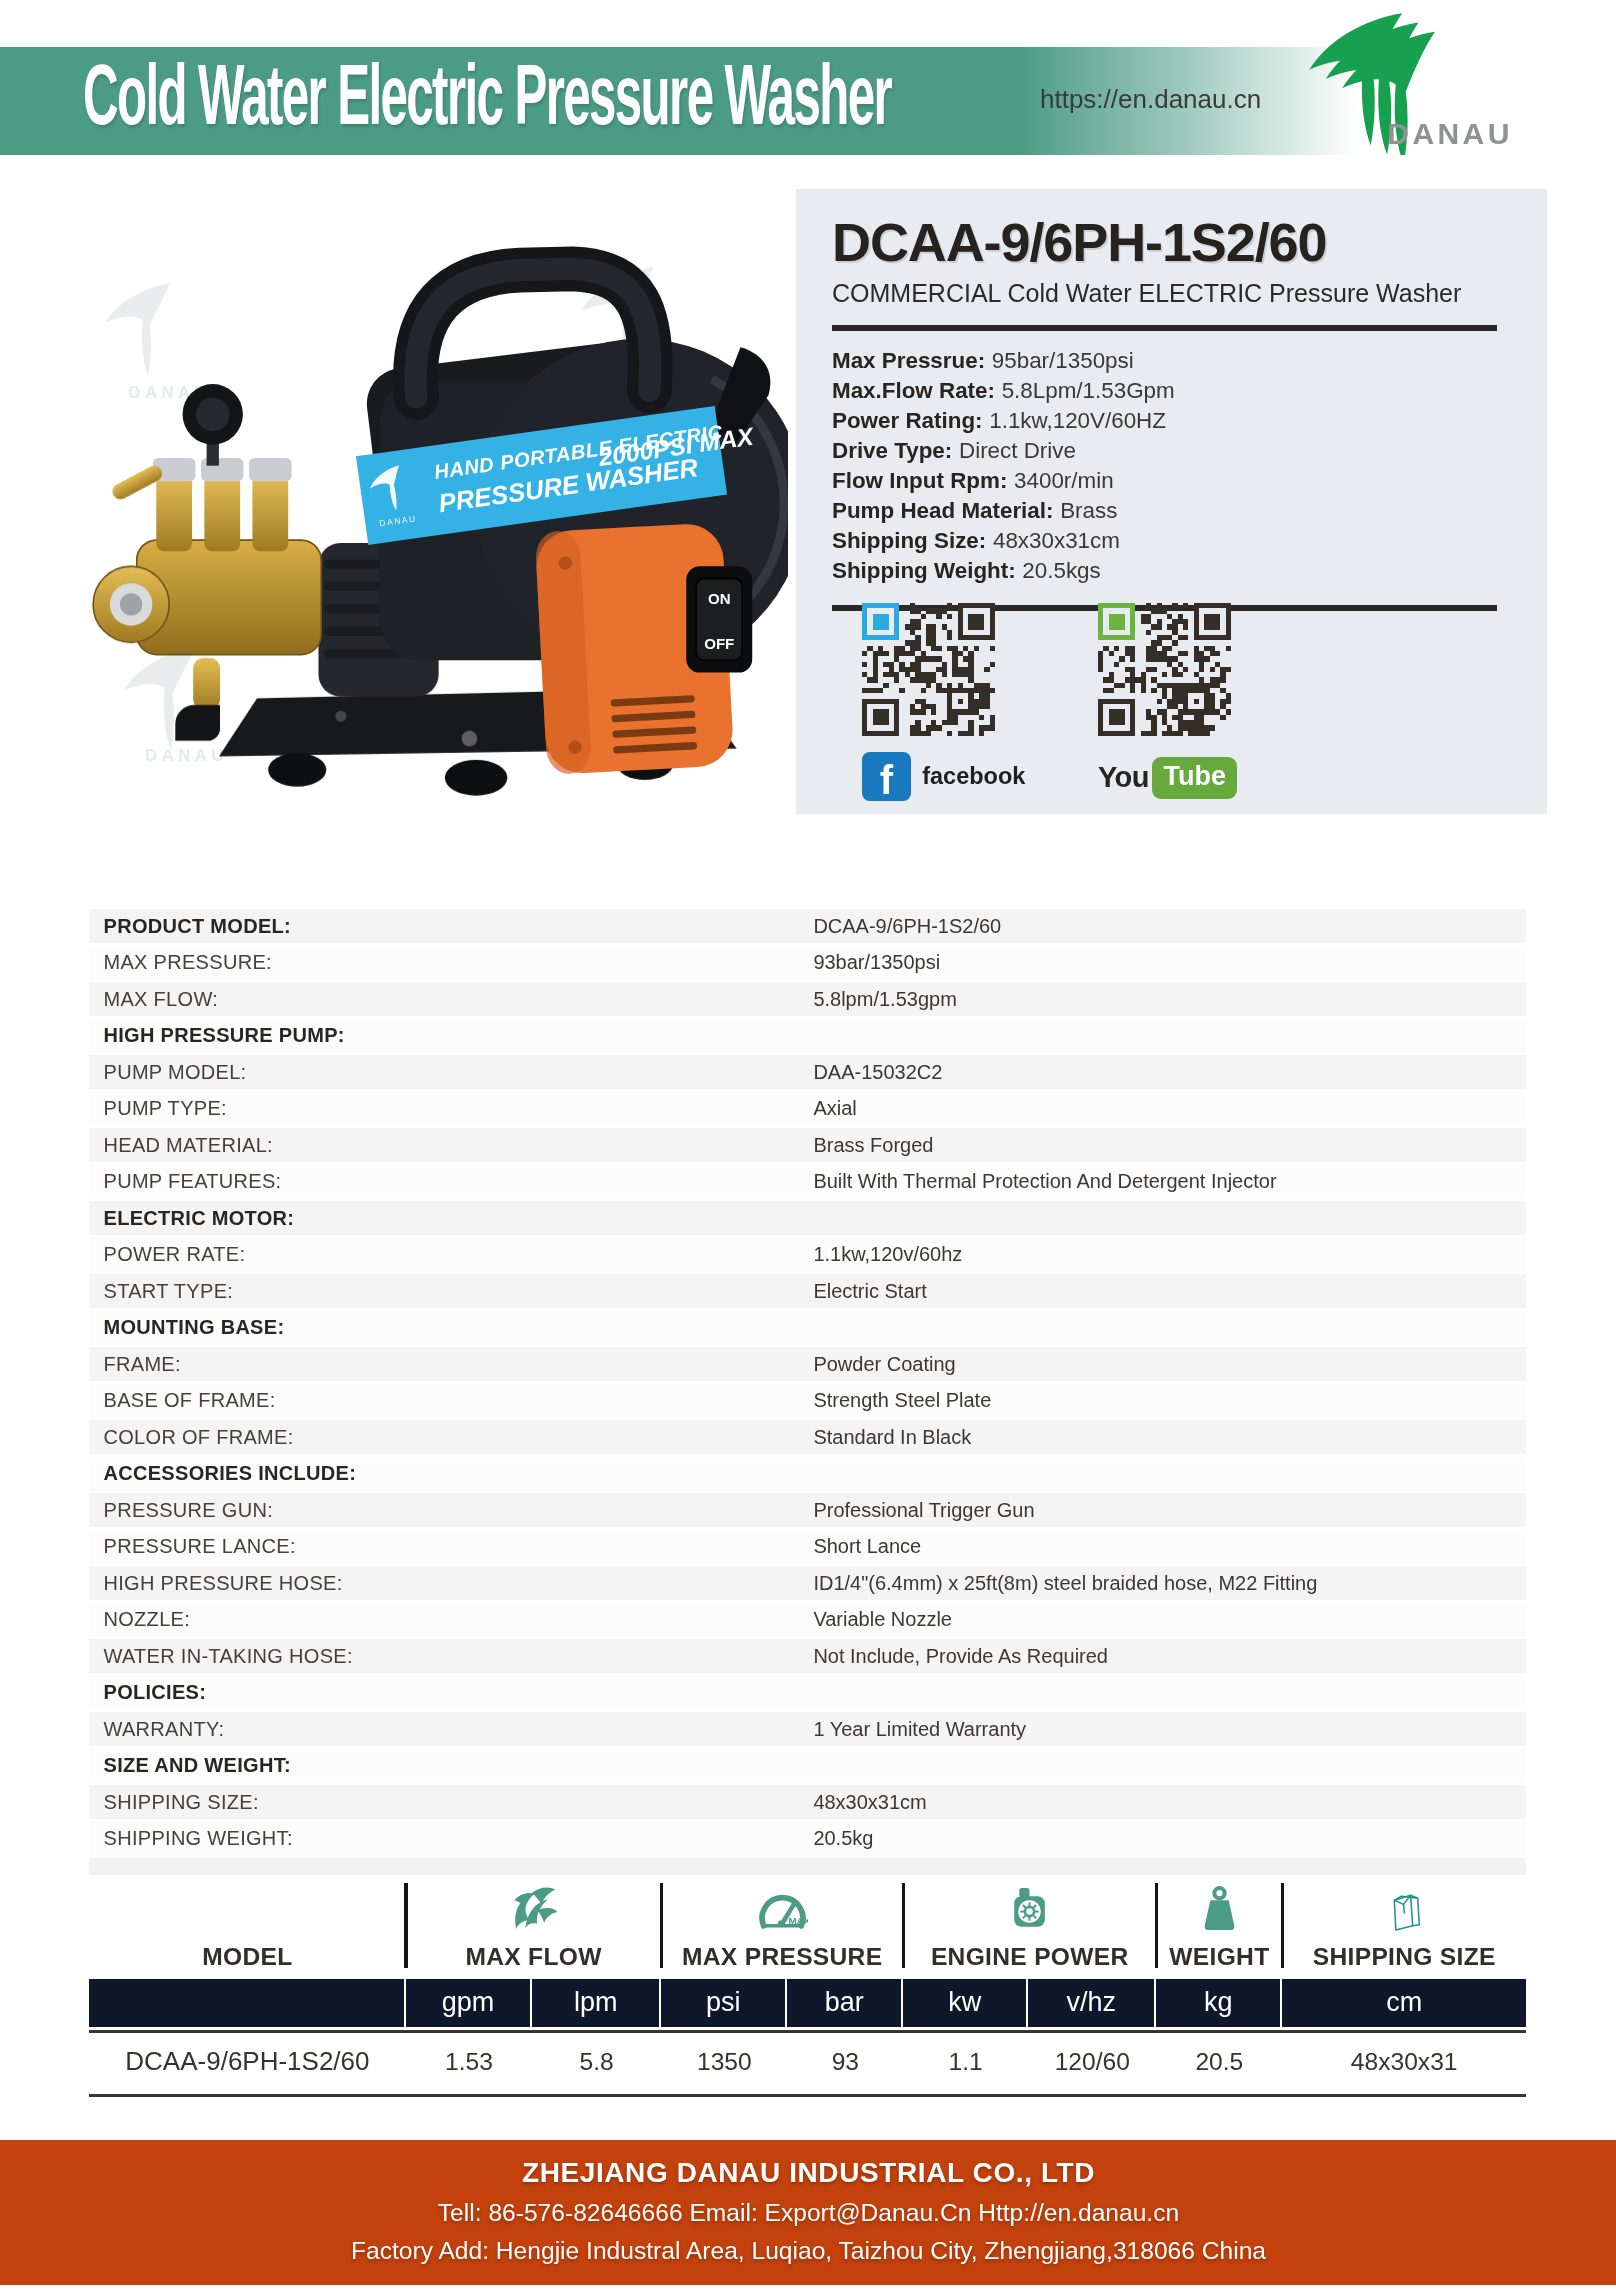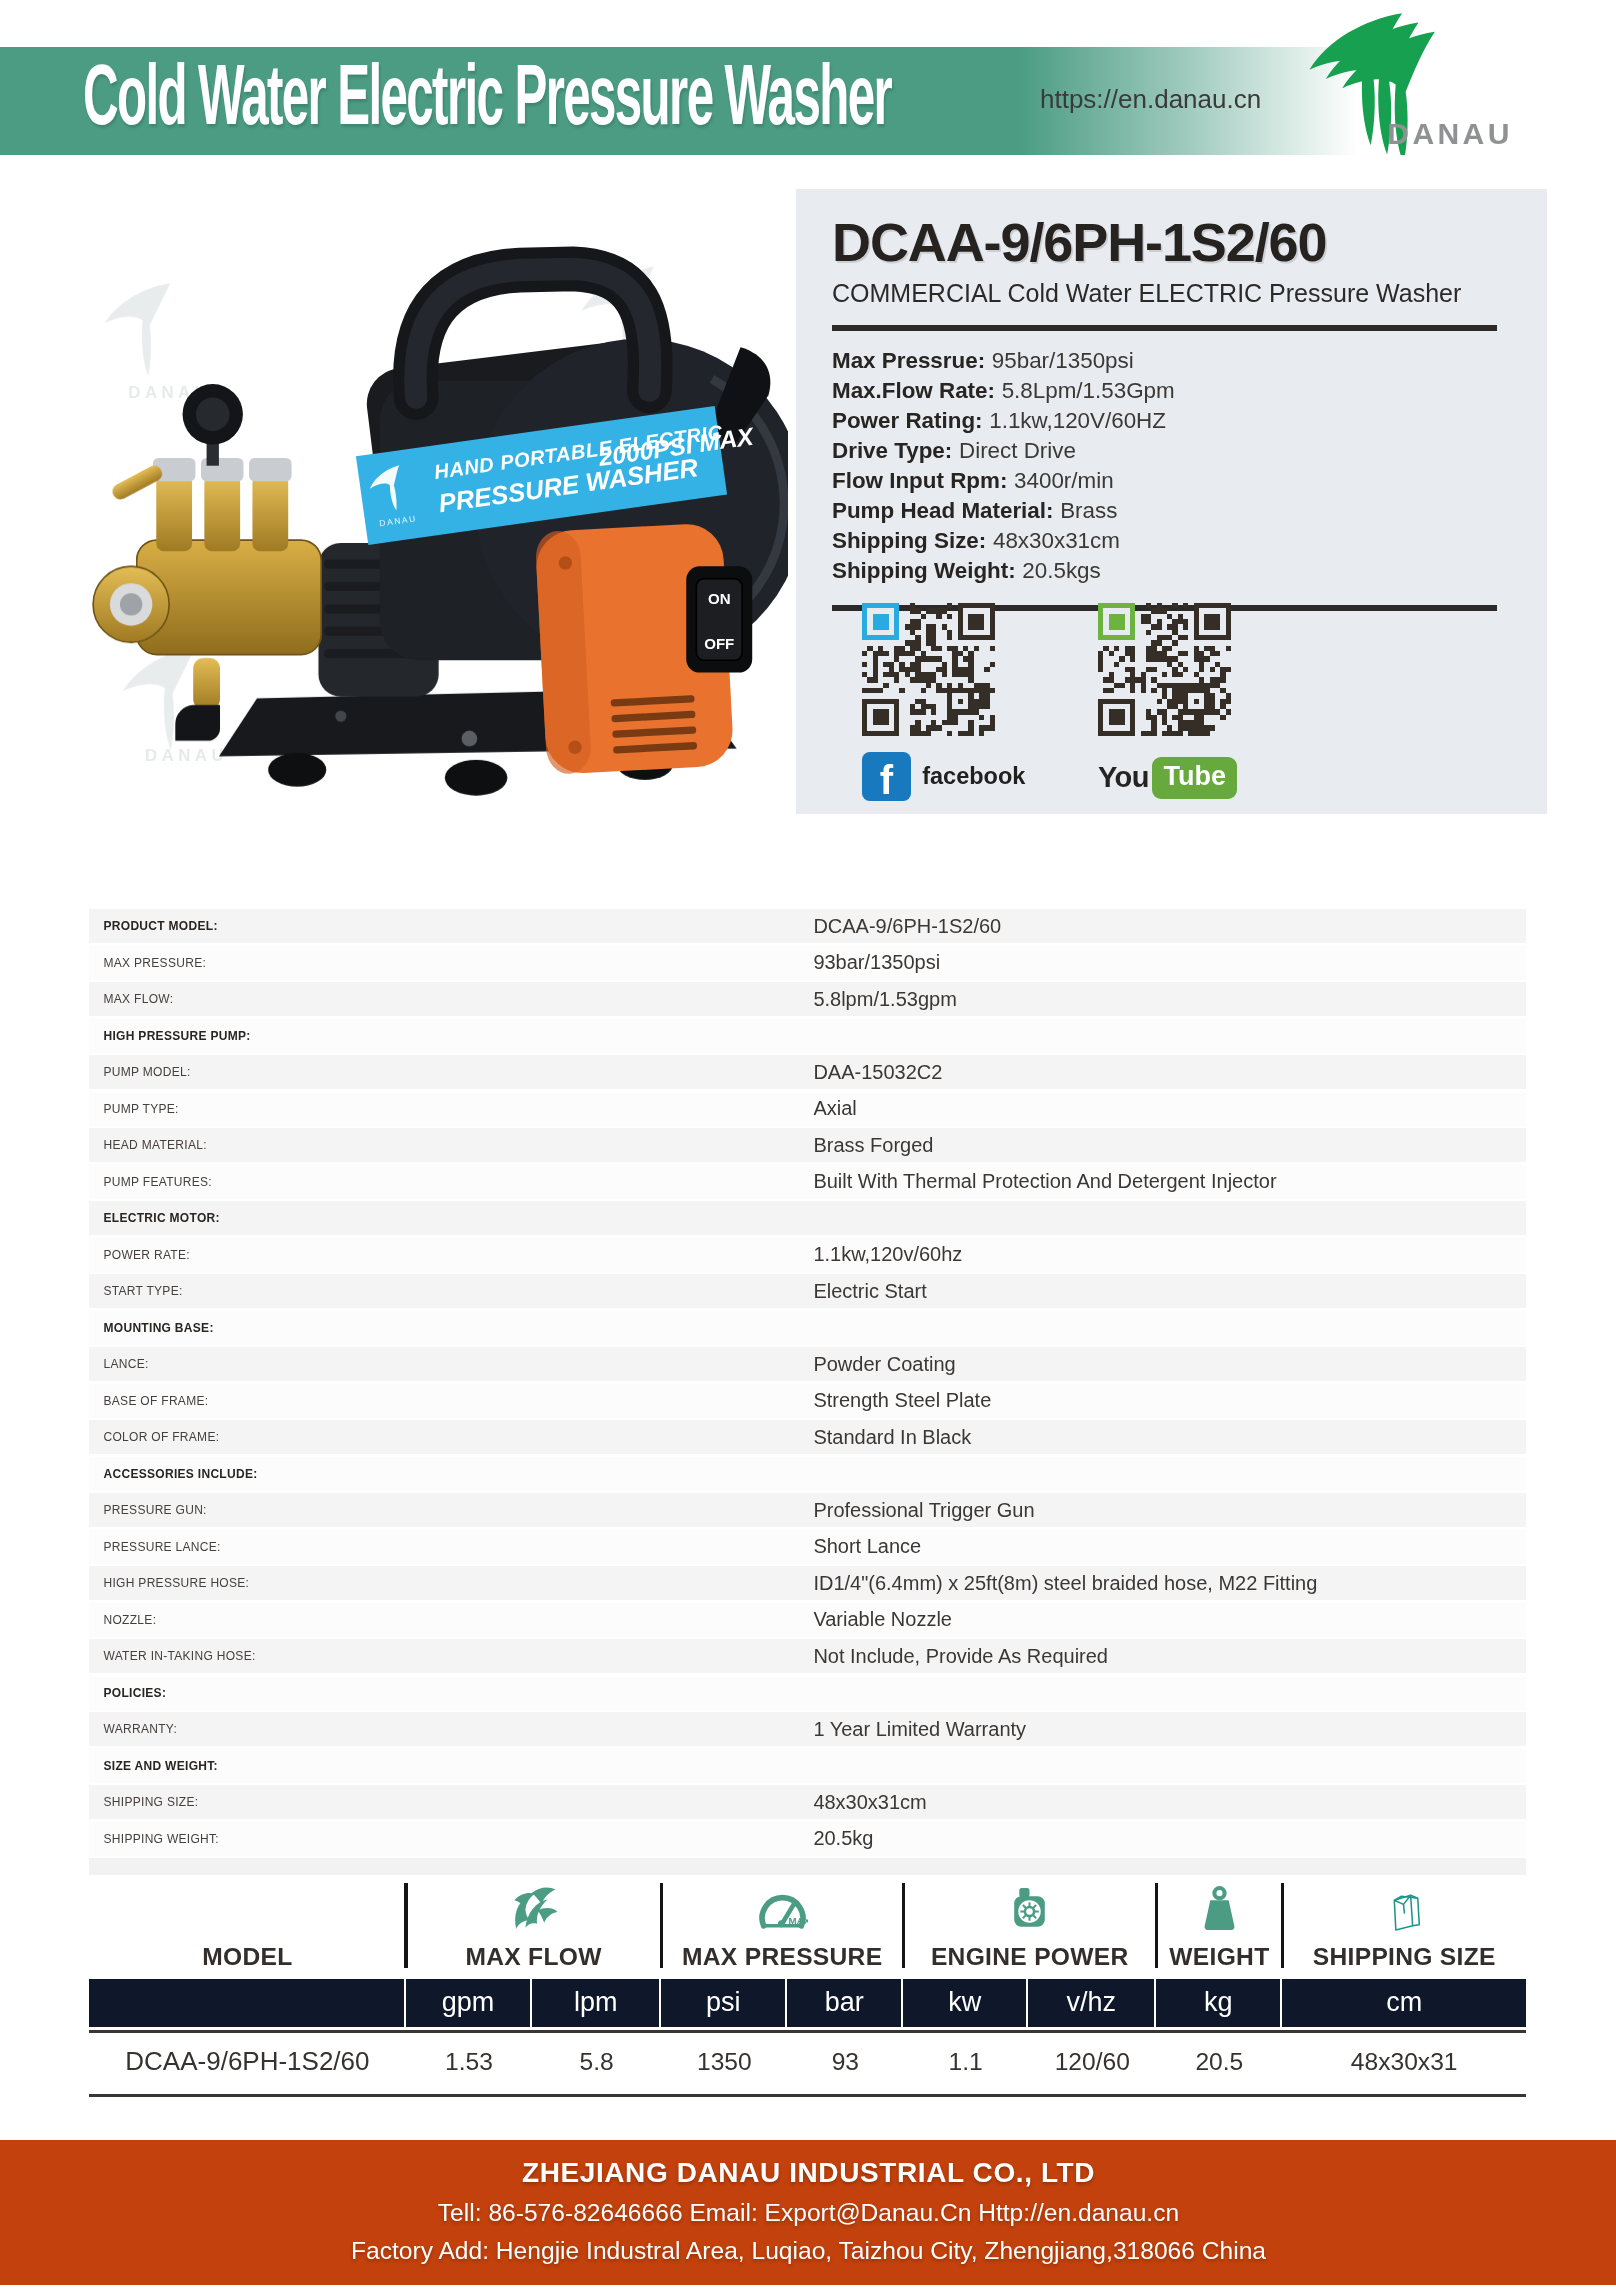--- a/index.html
+++ b/index.html
@@ -35,21 +35,21 @@
   .social-yt{position:absolute;left:302px;top:4.5px;display:flex;align-items:center;}
   .yt-you{font-size:29px;font-weight:700;color:#262422;letter-spacing:-0.6px;}
   .yt-tube{margin-left:3.4px;background:#67a93c;color:#fff;font-size:27px;font-weight:700;
     border-radius:9px;padding:4.5px 11.2px 6.7px;}
 
   
   .main-table{position:absolute;left:89px;top:909px;width:1437px;}
   .t-row{display:flex;align-items:center;height:34px;margin-bottom:2.5px;}
   .t-row:nth-child(odd){background:#f4f4f5;}
   .t-row:nth-child(even){background:#fcfcfd;}
-  .t-label{flex:0 0 49.4%;padding-left:14.5px;font-size:12px;color:#45403d;letter-spacing:0.3px;}
+  .t-label{flex:0 0 49.4%;padding-left:14.5px;font-size:20px;color:#45403d;letter-spacing:0.3px;}
   .t-row.bold .t-label{font-weight:700;color:#2a2521;}
   .t-value{flex:1;font-size:20px;color:#3b3734;}
   .t-end{height:17px;background:#f2f2f3;}
 
   
   .summary{position:absolute;left:89px;top:1882px;width:1437px;}
   .sum-head{position:relative;height:89px;}
   .sum-group{position:absolute;bottom:0;display:flex;flex-direction:column;align-items:center;justify-content:flex-end;}
   .sum-icon{height:51px;margin-bottom:7.8px;display:flex;align-items:flex-end;}
   .sum-icon svg{height:51px;width:auto;}
@@ -675,21 +675,21 @@
       </div>
       <div class="t-row">
         <div class="t-label">START TYPE:</div>
         <div class="t-value">Electric Start</div>
       </div>
       <div class="t-row bold">
         <div class="t-label">MOUNTING BASE:</div>
         <div class="t-value"></div>
       </div>
       <div class="t-row">
-        <div class="t-label">LANCE:</div>
+        <div class="t-label">FRAME:</div>
         <div class="t-value">Powder Coating</div>
       </div>
       <div class="t-row">
         <div class="t-label">BASE OF FRAME:</div>
         <div class="t-value">Strength Steel Plate</div>
       </div>
       <div class="t-row">
         <div class="t-label">COLOR OF FRAME:</div>
         <div class="t-value">Standard In Black</div>
       </div>

